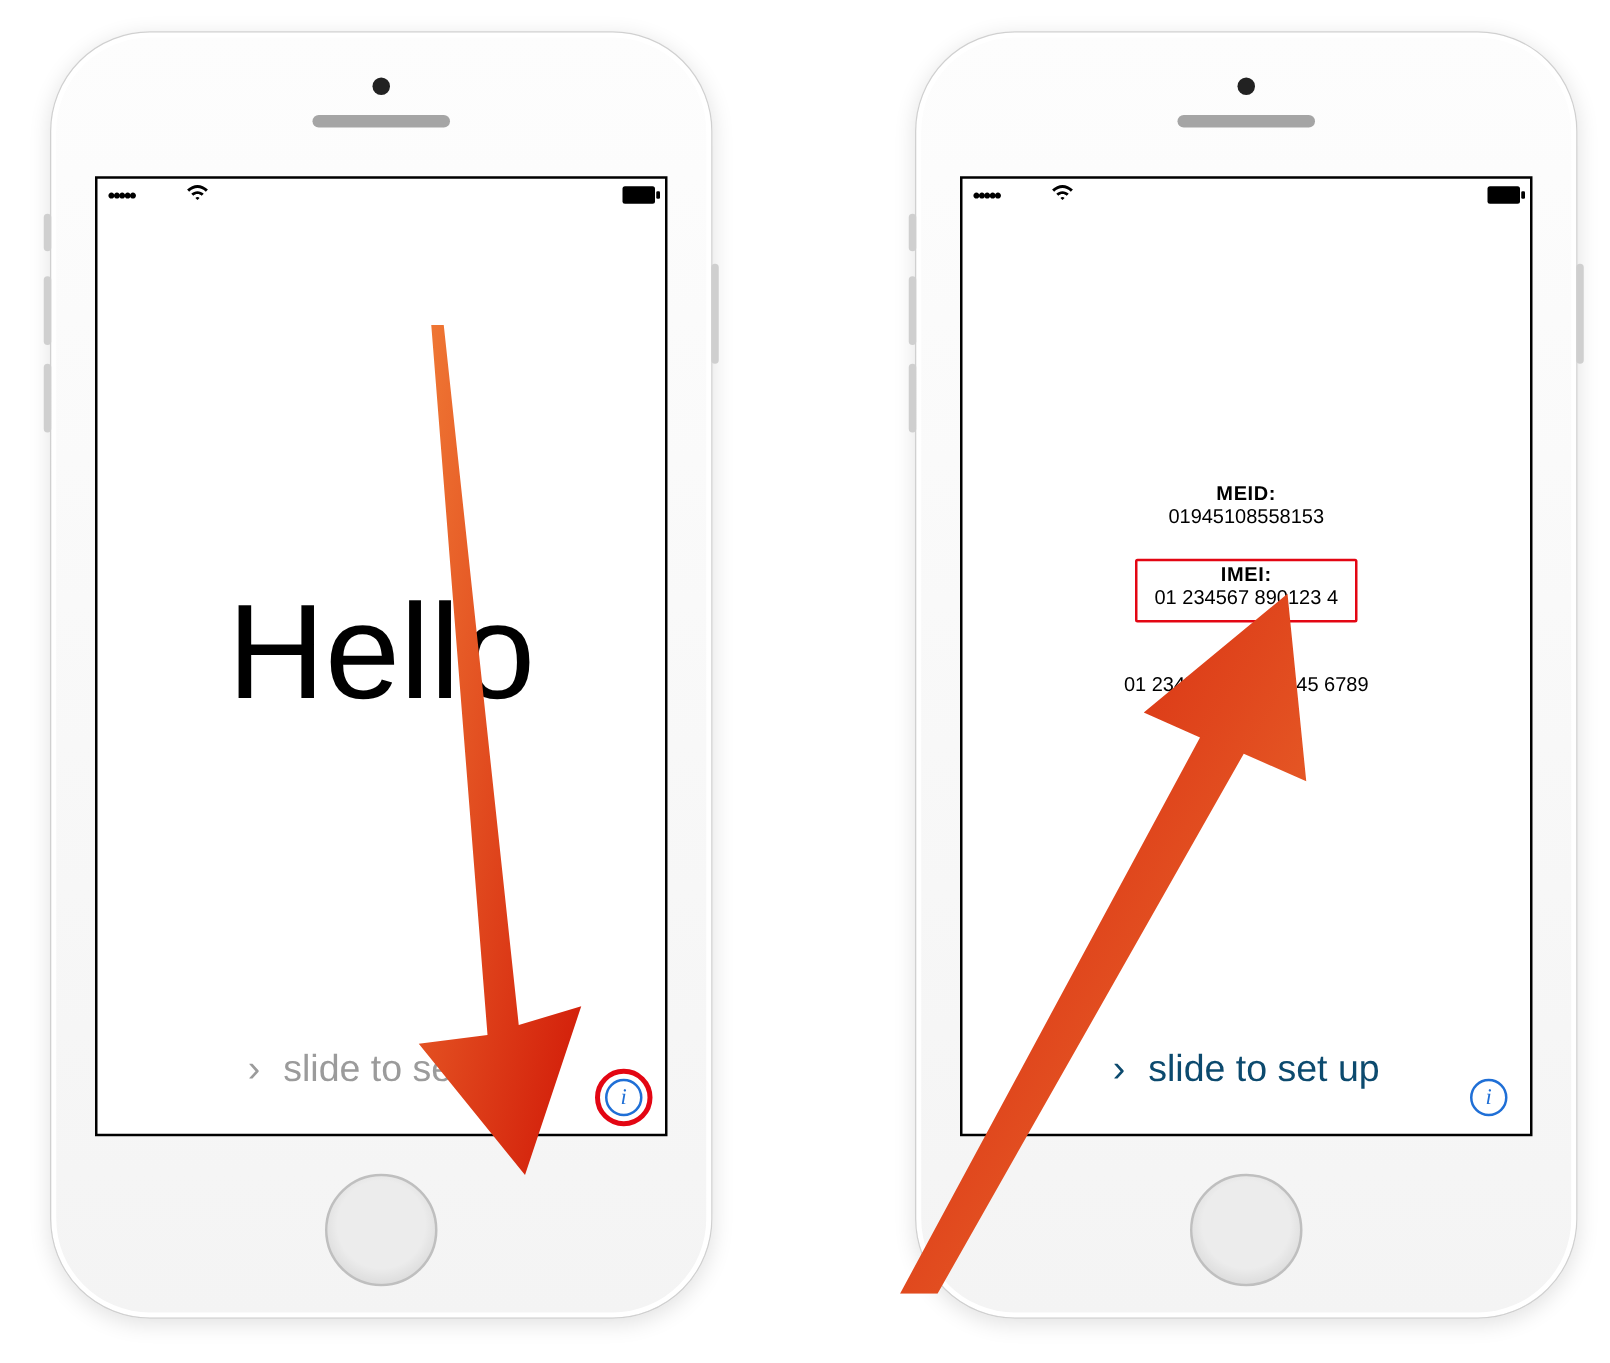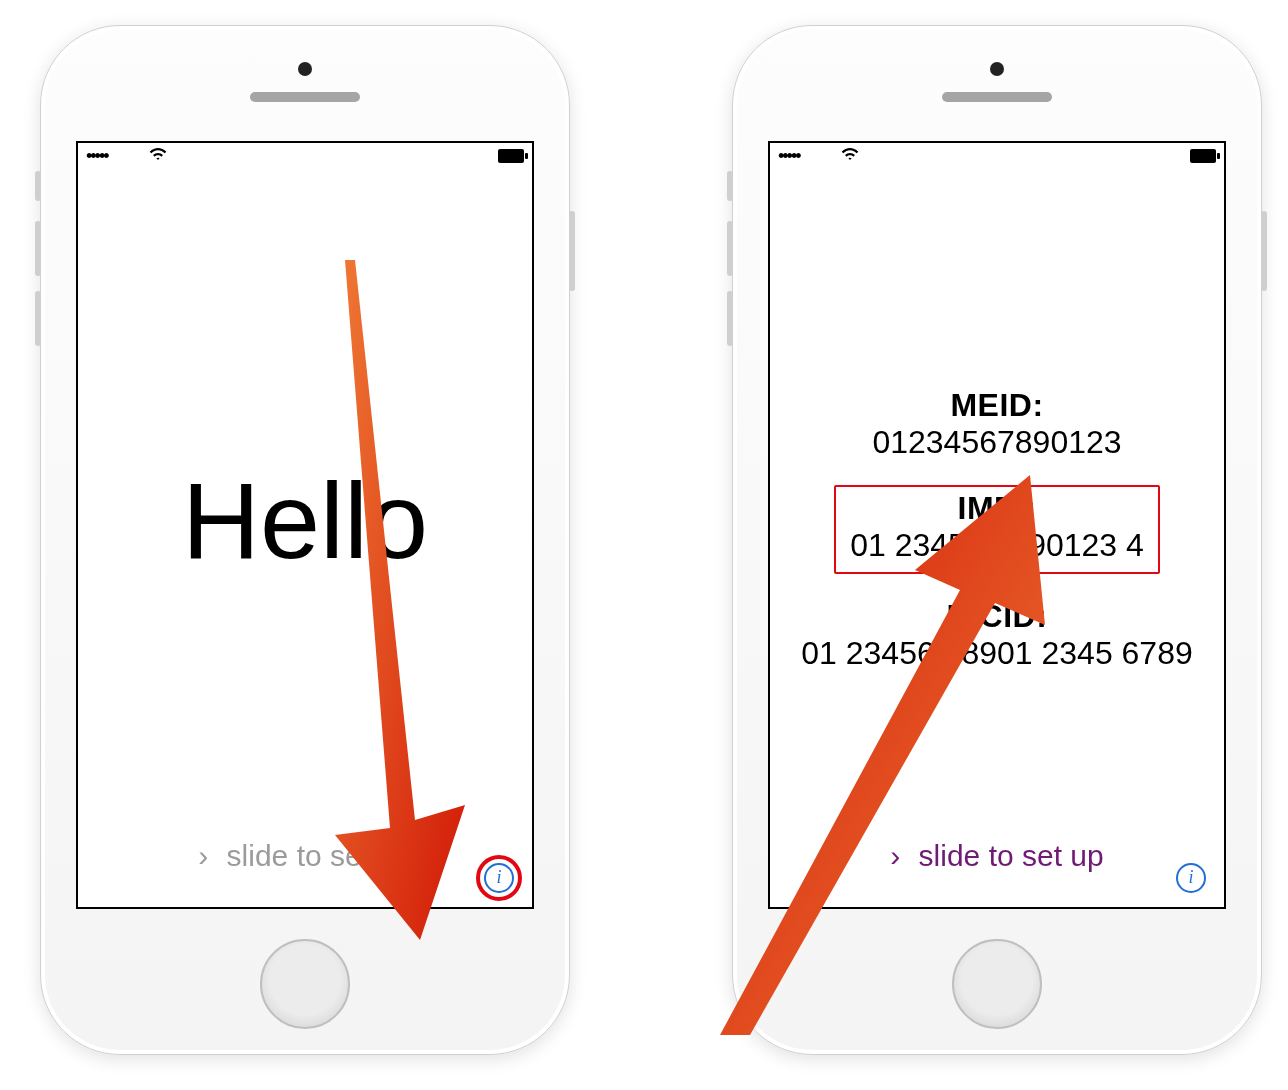--- a/index.html
+++ b/index.html
@@ -67,38 +67,38 @@
 
     .hello {
       position:absolute; left:0; right:0; top:38%; text-align:center;
       font-size:108px; font-weight:200; color:#000;margin-top:25px;
     }
 
     .slide {
       position:absolute; left:0; right:0; bottom:34px; text-align:center;
       font-size:30px; color:#9b9b9b;
     }
-    .phone.right .slide { color:#701a75; }
+    .phone.right .slide { color:#0c4a6e; }
     .slide .chev { margin-right:10px; font-weight:300; }
 
     
     .info-wrap { position:absolute; right:18px; bottom:14px; width:30px; height:30px; }
     .info-ring {
       position:absolute; inset:-8px; border:4px solid #e30613; border-radius:50%;
     }
     .info-icon {
       width:30px; height:30px; border:2.5px solid #1f6fd6; border-radius:50%;
       display:flex; align-items:center; justify-content:center;
     }
     .info-icon span { color:#1f6fd6; font-size:18px; font-style:italic; font-family:Georgia, serif;
                       line-height:1; transform:translateY(-1px); }
 
     
     .dev-info { position:absolute; left:0; right:0; top:220px; text-align:center; color:#000; }
-    .dev-info .group { margin:24px 16px; font-size:32px; }
+    .dev-info .group { margin:24px 16px; font-size:16px; }
     .dev-info .label { font-weight:700; letter-spacing:0.5px; }
     .dev-info .imei-box {
       display:inline-block; padding:3px 14px 8px;
       border:2.5px solid #e30613; border-radius:2px;
     }
 
     
     .arrow1 {
       position:absolute; left:250px; top:260px; width:230px; height:680px;
       pointer-events:none;
@@ -175,21 +175,21 @@
           <svg width="20" height="20" viewBox="0 0 24 24">
               <path d="M2 8c6-6 14-6 20 0l-2 2c-4.8-4.8-11.2-4.8-16 0zM6 12c3.3-3.3 8.7-3.3 12 0l-2 2c-2.2-2.2-5.8-2.2-8 0zM10 16c1.1-1.1 2.9-1.1 4 0l-2 2z" fill="#000"></path>
             </svg>
         </span>
         <span class="battery"></span>
       </div>
 
       <div class="dev-info">
         <div class="group">
           <div class="label">MEID:</div>
-          <div class="value">01234567890123</div>
+          <div class="value">01945108558153</div>
         </div>
 
         <div class="group">
           <div class="imei-box">
             <div class="label">IMEI:</div>
             <div class="value">01 234567 890123 4</div>
           </div>
         </div>
 
         <div class="group">

